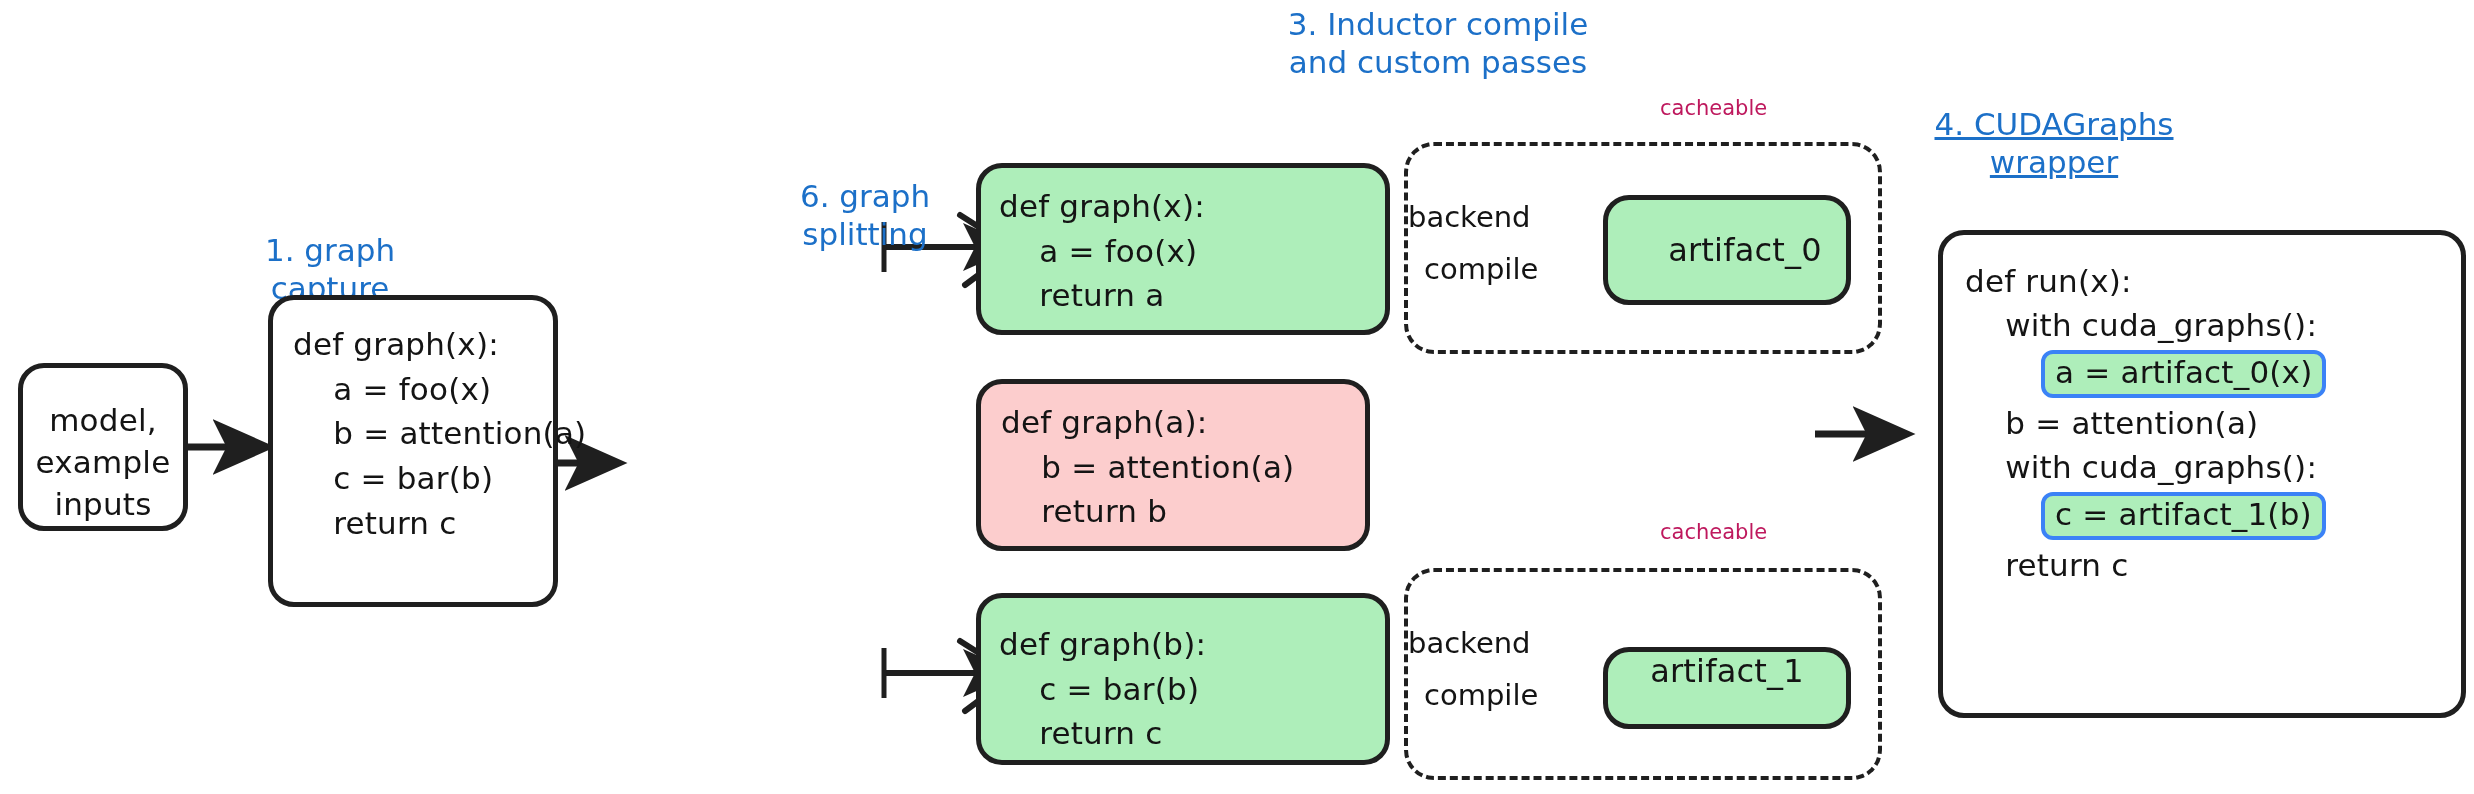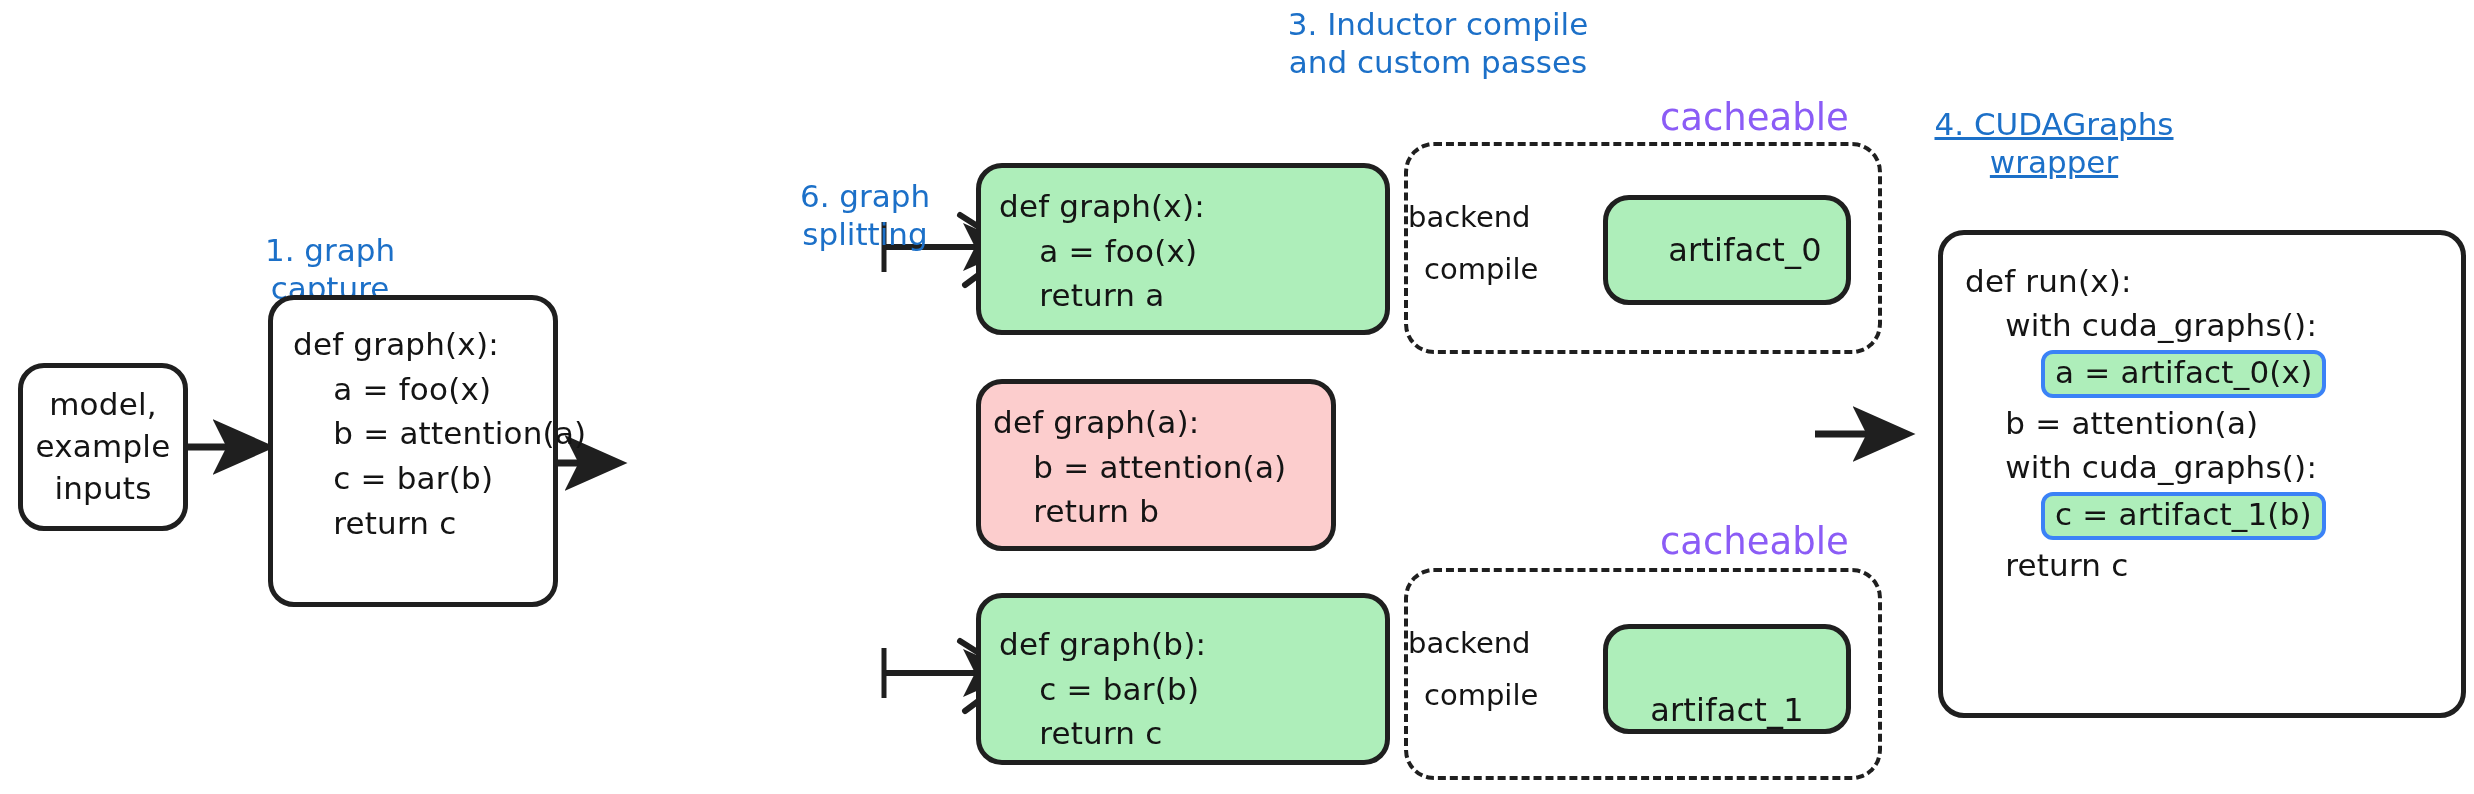--- a/index.html
+++ b/index.html
@@ -20,21 +20,21 @@
     width: 2474px;
     height: 794px;
   }
   .node {
     position: absolute;
     box-sizing: border-box;
     border: 5px solid #1f1f1f;
     border-radius: 26px;
     display: flex;
     flex-direction: column;
-    justify-content: center;
+    justify-content: flex-end;
     color: #141414;
     font-family: "DejaVu Sans", sans-serif;
     letter-spacing: 0.2px;
   }
   .node.white { background: #ffffff; }
   .node.green { background: #aeeeba; }
   .node.pink  { background: #fccdcd; }
 
   .code {
     white-space: pre;
@@ -63,22 +63,22 @@
   
   .dashed-group {
     position: absolute;
     box-sizing: border-box;
     border: 4px dashed #1f1f1f;
     border-radius: 30px;
     background: transparent;
   }
   .cacheable-label {
     position: absolute;
-    font-size: 37px;
-    color: #8b5cf6;
+    font-size: 21px;
+    color: #be185d;
     font-family: "DejaVu Sans", sans-serif;
     white-space: nowrap;
   }
   .edge-label {
     position: absolute;
     font-size: 29px;
     color: #141414;
     font-family: "DejaVu Sans", sans-serif;
     white-space: nowrap;
   }
@@ -160,21 +160,21 @@
     c = bar(b)
     return c</div>
   </div>
 
   <div class="node green" style="left:976px; top:163px; width:414px; height:172px; padding:16px 0 16px 18px; justify-content:flex-start;">
     <div class="code">def graph(x):
     a = foo(x)
     return a</div>
   </div>
 
-  <div class="node pink" style="left:976px; top:379px; width:360px; height:172px; padding:16px 0 16px 12px; justify-content:flex-start;">
+  <div class="node pink" style="left:976px; top:379px; width:394px; height:172px; padding:16px 0 16px 20px; justify-content:flex-start;">
     <div class="code">def graph(a):
     b = attention(a)
     return b</div>
   </div>
 
   <div class="node green" style="left:976px; top:593px; width:414px; height:172px; padding:24px 0 16px 18px; justify-content:flex-start;">
     <div class="code">def graph(b):
     c = bar(b)
     return c</div>
   </div>
@@ -188,21 +188,21 @@
   <div class="node green" style="left:1603px; top:195px; width:248px; height:110px; align-items:center; justify-content:center;padding-left:36px;">
     <div style="font-size:32px;">artifact_0</div>
   </div>
 
   <div class="dashed-group" style="left:1404px; top:568px; width:478px; height:212px;"></div>
   <div class="cacheable-label" style="left:1660px; top:520px;">cacheable</div>
 
   <div class="edge-label" style="left:1408px; top:626px;">backend</div>
   <div class="edge-label" style="left:1424px; top:678px;">compile</div>
 
-  <div class="node green" style="left:1603px; top:624px; width:248px; height:110px; align-items:center; justify-content:flex-end;">
+  <div class="node green" style="left:1603px; top:647px; width:248px; height:82px; align-items:center; justify-content:flex-start;">
     <div style="font-size:32px;">artifact_1</div>
   </div>
 
   <div class="node white" style="left:1938px; top:230px; width:528px; height:488px; padding:24px 18px 24px 22px; justify-content:flex-start;">
     <div id="run-lines">
         <div class="runline">def run(x):</div>
         <div class="runline">    with cuda_graphs():</div>
         <div class="runline" style="padding-left: 76px;"><span class="hl">a = artifact_0(x)</span></div>
         <div class="runline">    b = attention(a)</div>
         <div class="runline">    with cuda_graphs():</div>

